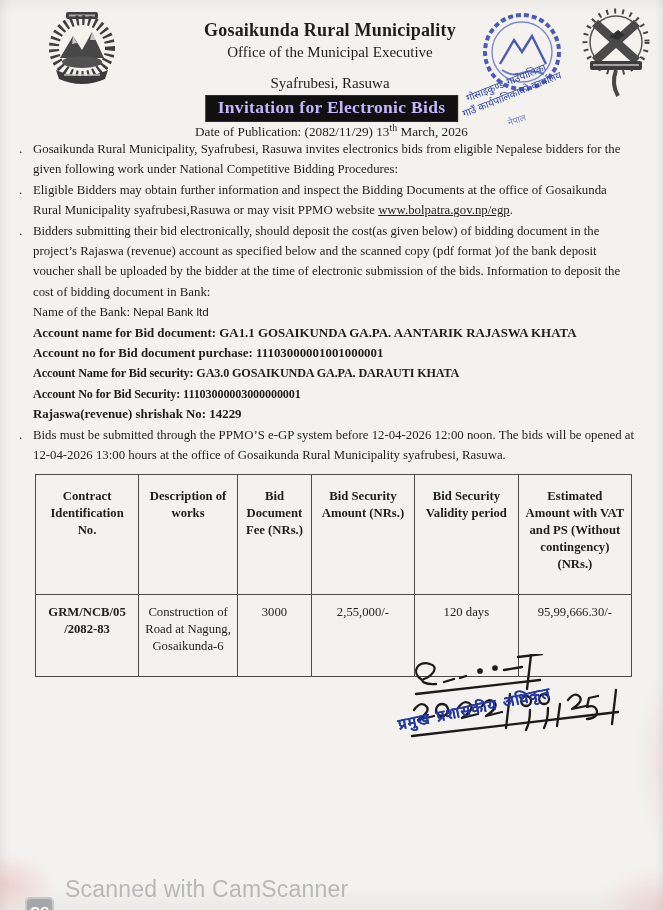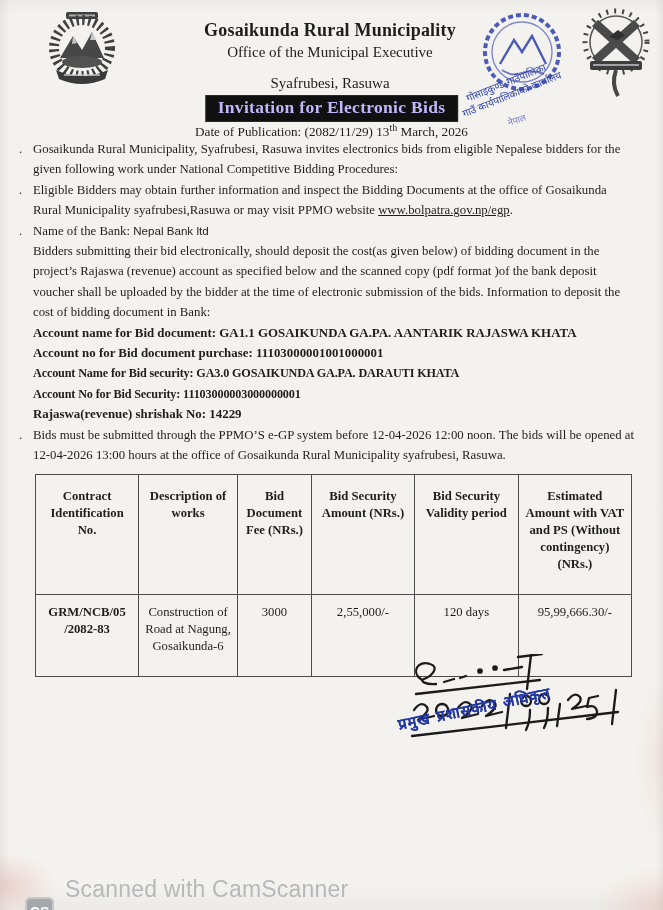--- a/index.html
+++ b/index.html
@@ -130,23 +130,23 @@
     </div>
 
     <div class="item">
       <span class="dot">.</span>
       <div class="itext"><span>Eligible Bidders may obtain further information and inspect the Bidding Documents at the office of Gosaikunda Rural Municipality syafrubesi,Rasuwa or may visit PPMO website </span><a class="link">www.bolpatra.gov.np/egp</a><span>.</span></div>
     </div>
 
     <div class="item">
       <span class="dot">.</span>
       <div class="itext">
+        <div>Bidders submitting their bid electronically, should deposit the cost(as given below) of bidding document in the project’s Rajaswa (revenue) account as specified below and the scanned copy (pdf format )of the bank deposit voucher  shall be uploaded by the bidder at the time of electronic submission of the bids. Information to deposit the cost of bidding document in Bank:</div>
         <div><span>Name of the Bank:</span>
           <span class="bank-val">Nepal Bank ltd</span></div>
-        <div>Bidders submitting their bid electronically, should deposit the cost(as given below) of bidding document in the project’s Rajaswa (revenue) account as specified below and the scanned copy (pdf format )of the bank deposit voucher  shall be uploaded by the bidder at the time of electronic submission of the bids. Information to deposit the cost of bidding document in Bank:</div>
         <div class="bank-bold">Account name for Bid document: GA1.1 GOSAIKUNDA GA.PA. AANTARIK RAJASWA KHATA</div>
         <div class="bank-bold">Account no for Bid document purchase: 11103000001001000001</div>
         <div class="bank-cond">Account Name for Bid security: GA3.0 GOSAIKUNDA GA.PA. DARAUTI  KHATA</div>
         <div class="bank-cond">Account No for Bid Security: 11103000003000000001</div>
         <div class="bank-bold">Rajaswa(revenue) shrishak No: 14229</div>
       </div>
     </div>
 
     <div class="item">
       <span class="dot">.</span>

